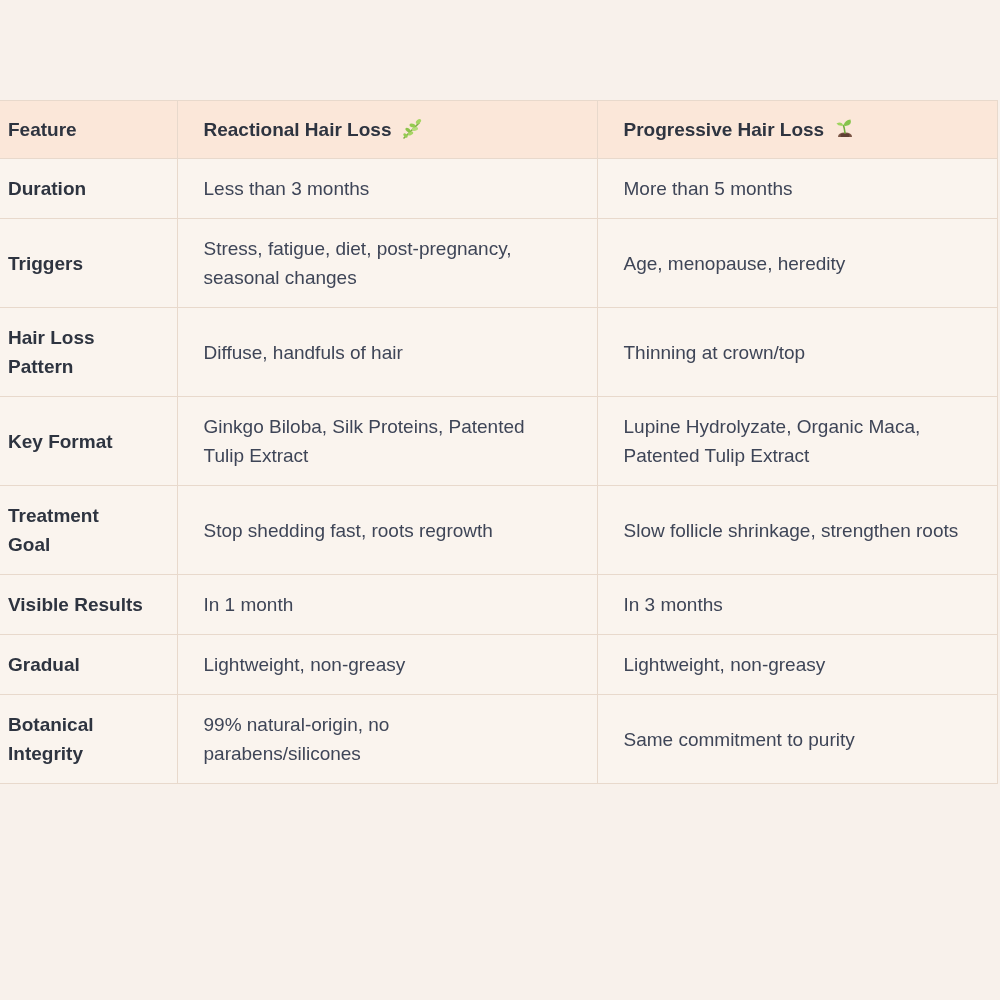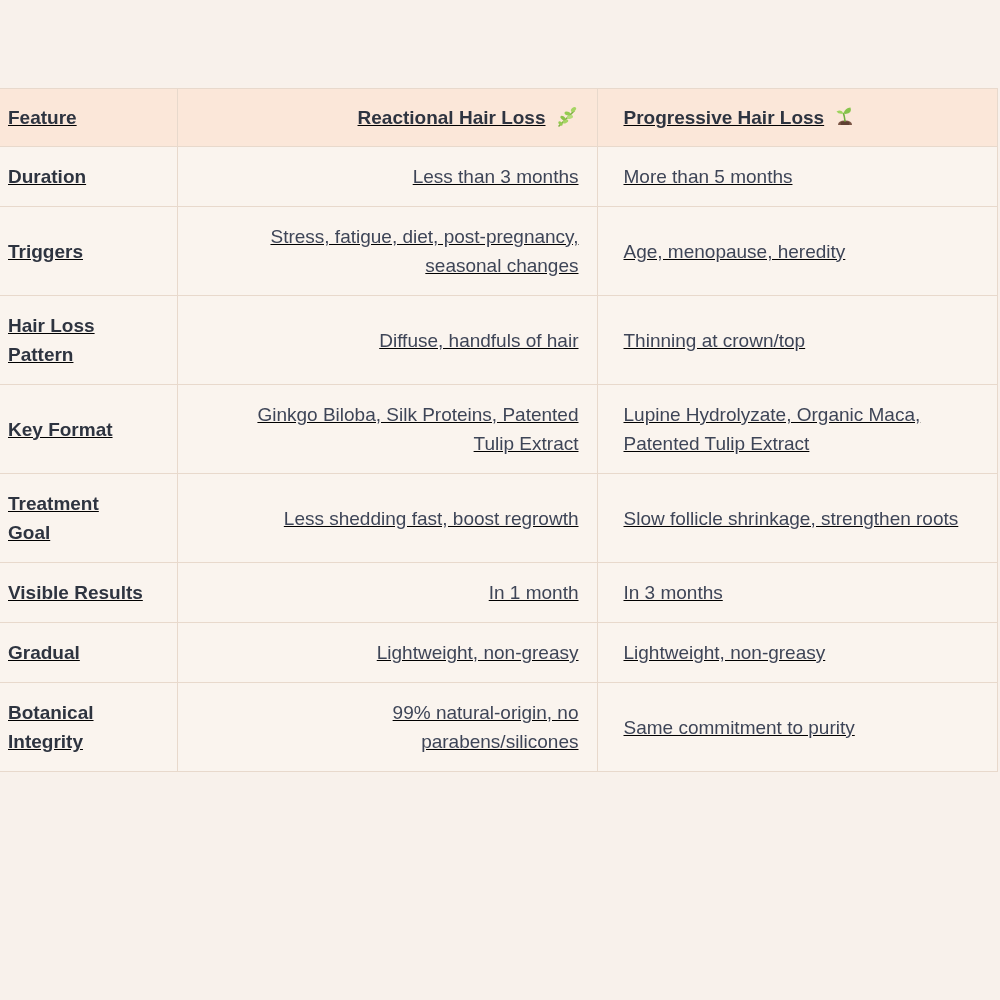--- a/index.html
+++ b/index.html
@@ -8,27 +8,26 @@
     font-family: "Liberation Sans", sans-serif;
     background: var(--page-bg, #f8f1eb);
     overflow: hidden;
   }
   .page {
     width: 1000px; height: 1000px;
     position: relative;
   }
   table.compare {
     position: absolute;
-    left: 0; top: 88px;
+    left: 0; top: 100px;
     width: 997px;
     border-collapse: collapse;
     table-layout: fixed;
     border-top: 1px solid var(--border, #e8d9cc);
     border-right: 1px solid var(--border, #e8d9cc);
-    text-decoration: underline;
   }
   col.c1 { width: 177px; }
   col.c2 { width: 420px; }
   col.c3 { width: 400px; }
   th, td {
     border-bottom: 1px solid var(--border, #e8d9cc);
     vertical-align: middle;
     text-align: left;
     white-space: pre-line;
     font-size: 19px;
@@ -45,21 +44,21 @@
     padding-bottom: 14px;
   }
   .col-feature {
     padding-left: 8px;
     border-right: 1px solid var(--border, #e8d9cc);
   }
   td.col-feature {
     font-weight: 700;
     color: var(--label-color, #2e3440);
   }
-  .col-reactional { border-right: 1px solid var(--border, #e8d9cc); text-align: right; }
+  .col-reactional { border-right: 1px solid var(--border, #e8d9cc); }
   .hdr-icon {
     display: inline-block;
     width: 24px; height: 24px;
     vertical-align: -5px;
     margin-left: 9px;
   }
   .hdr-icon svg { width: 24px; height: 24px; display: block; }
 </style>
 </head>
 <body>
@@ -117,21 +116,21 @@
         <tr>
           <td class="col-feature">Key Format</td>
           <td class="col-reactional">Ginkgo Biloba, Silk Proteins, Patented
 Tulip Extract</td>
           <td class="col-progressive">Lupine Hydrolyzate, Organic Maca,
 Patented Tulip Extract</td>
         </tr>
         <tr>
           <td class="col-feature">Treatment
 Goal</td>
-          <td class="col-reactional">Less shedding fast, boost regrowth</td>
+          <td class="col-reactional">Stop shedding fast, roots regrowth</td>
           <td class="col-progressive">Slow follicle shrinkage, strengthen roots</td>
         </tr>
         <tr>
           <td class="col-feature">Visible Results</td>
           <td class="col-reactional">In 1 month</td>
           <td class="col-progressive">In 3 months</td>
         </tr>
         <tr>
           <td class="col-feature">Gradual</td>
           <td class="col-reactional">Lightweight, non-greasy</td>

